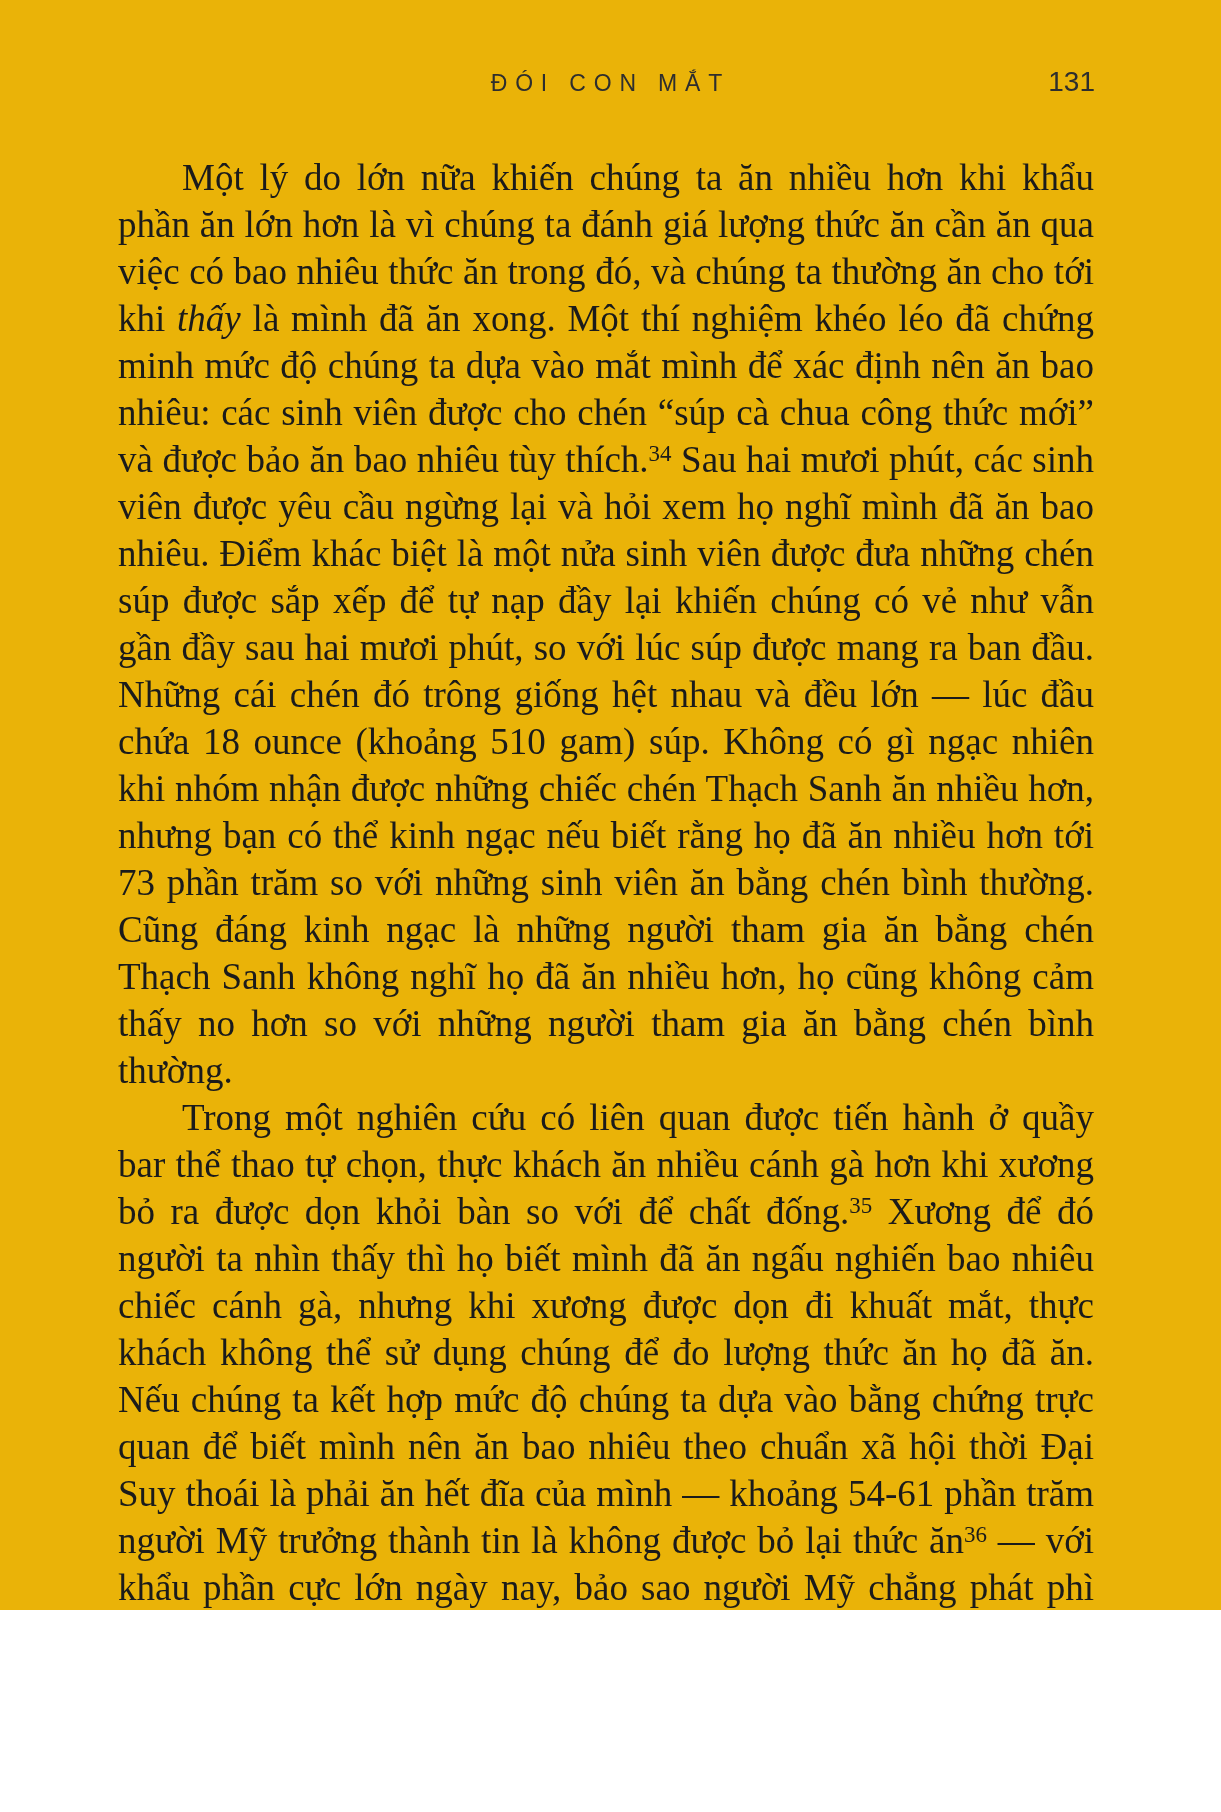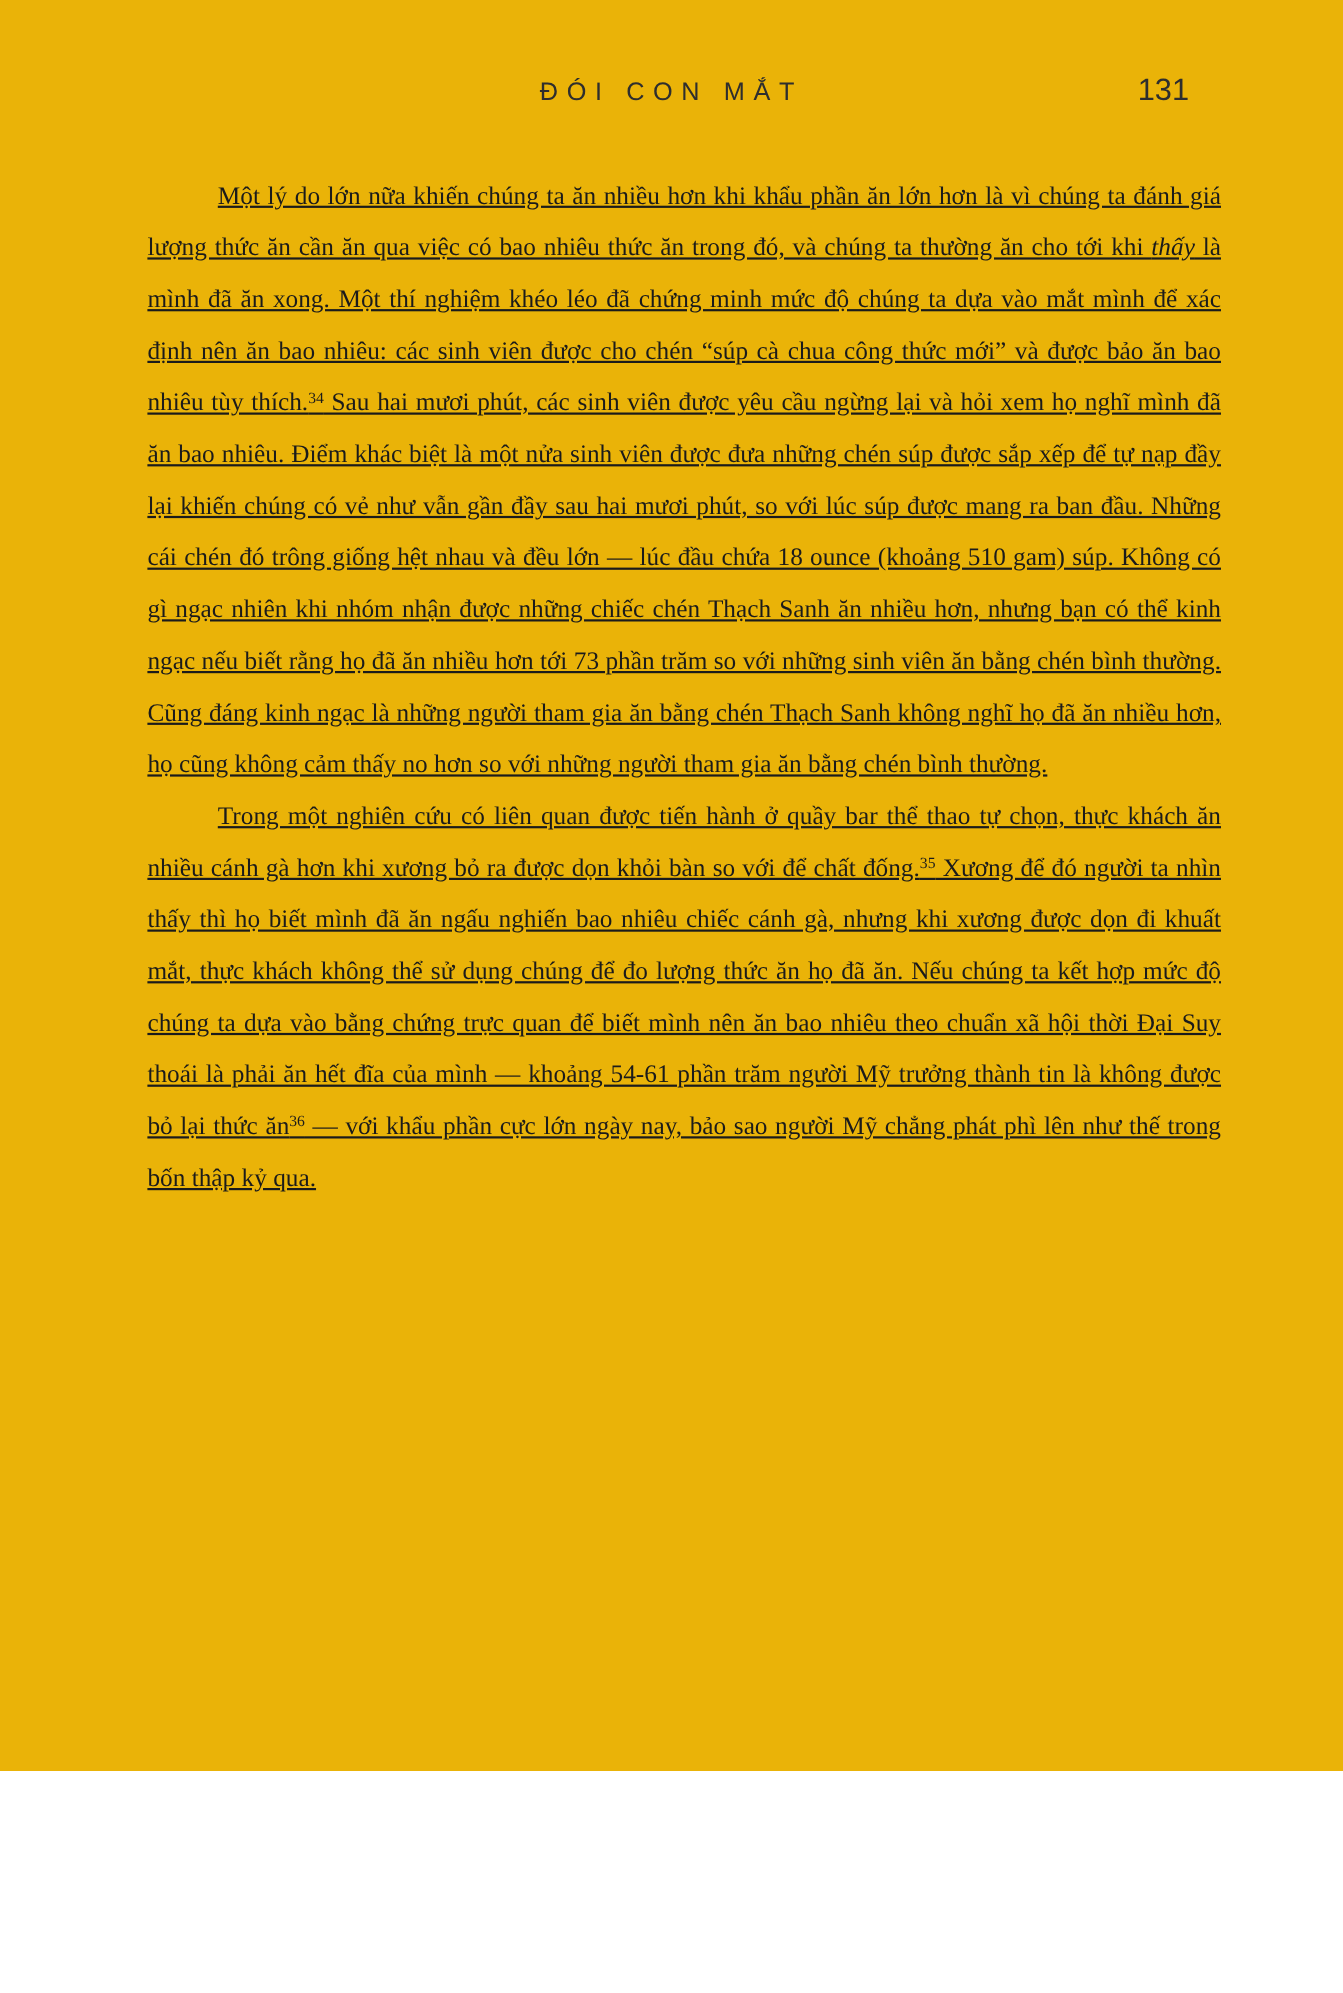--- a/index.html
+++ b/index.html
@@ -32,36 +32,35 @@
     font-family: "Liberation Sans", "DejaVu Sans", sans-serif;
     font-weight: 300;
     font-size: 23px;
     letter-spacing: 0.34em;
     text-indent: 0.34em; 
     color: #2e2e2e;
     white-space: nowrap;
   }
   .page-number {
     position: absolute;
-    right: 14px;
+    right: 0;
     top: 0;
     font-family: "Liberation Sans", "DejaVu Sans", sans-serif;
     font-weight: 300;
     font-size: 28px;
     color: #2e2e2e;
   }
   .body-text {
     position: absolute;
     top: 154px;
-    left: 134px;
+    left: 118px;
     width: 976px;
-    font-size: 23px;
+    font-size: 37px;
     line-height: 47px;
     text-align: justify;
-    text-decoration: underline;
   }
   .para {
     margin: 0;
     padding: 0;
     text-indent: 64px;
   }
   .para i {
     font-style: italic;
   }
   .para sup {

